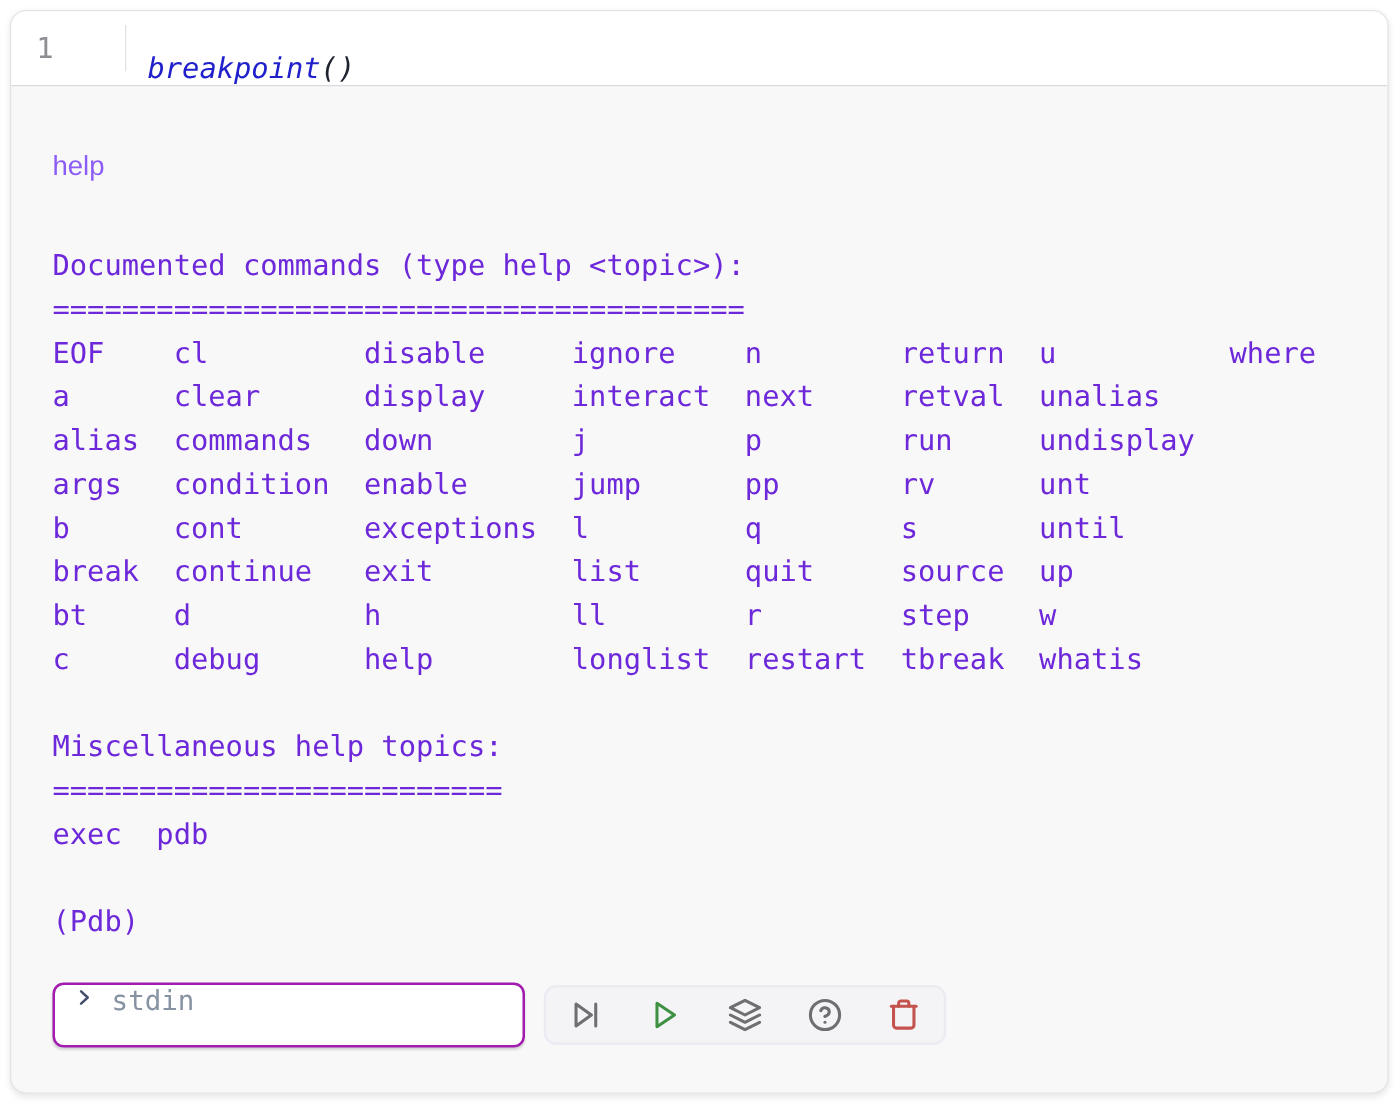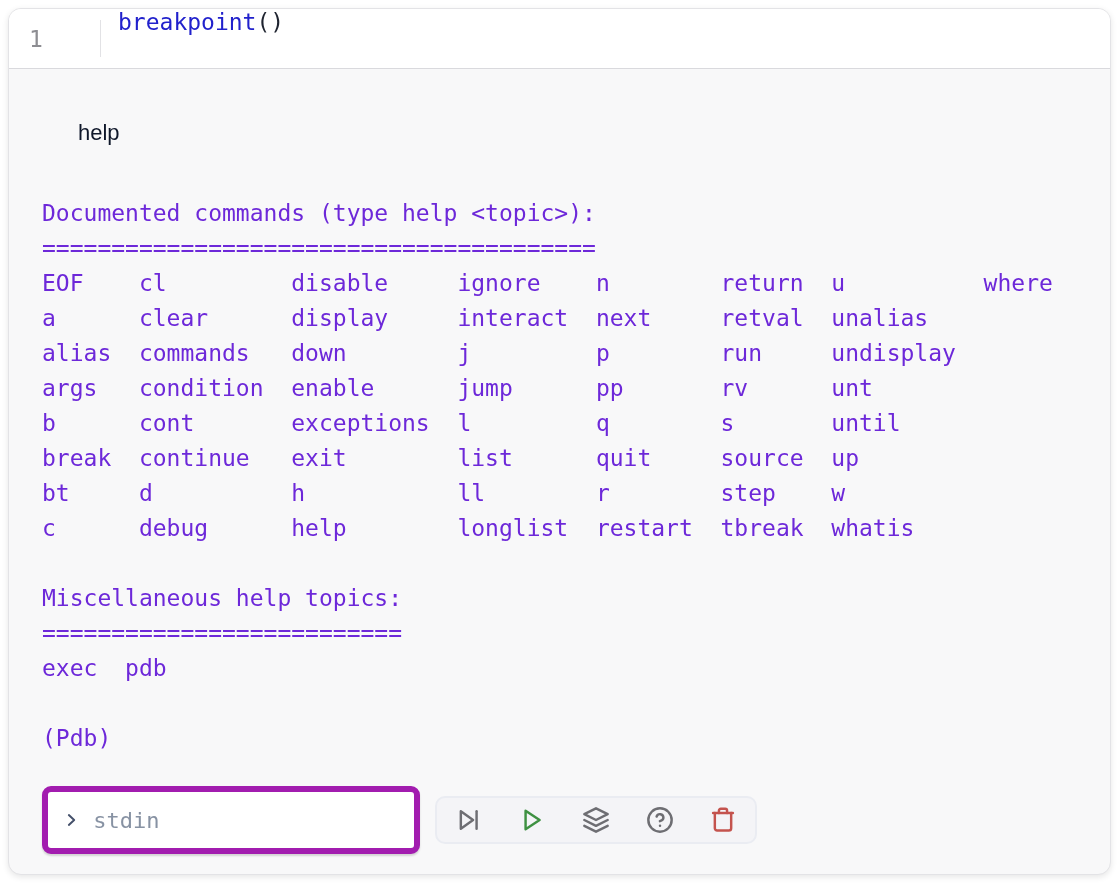--- a/index.html
+++ b/index.html
@@ -32,58 +32,58 @@
     display: flex; align-items: center;
     padding-left: 20px;
     border-right: 1px solid #e2e2e5;
     margin: 11px 0;
   }
   .lineno {
     font-size: 23px;
     color: #8d8d92;
   }
   .code-line {
-    display: flex; align-items: flex-start;
+    display: flex; align-items: flex-end;
     padding-left: 17px;
     font-size: 23px;
     flex: 1;
+    font-style: italic;
   }
   .tok-fn { color: #2121cc; }
   .tok-punct { color: #1f2430; }
   
   .output {
     padding: 50px 30px 0 33px;
   }
   .cmd-echo {
     font-family: "Liberation Sans", sans-serif;
     font-size: 22px;
     line-height: 28px;
-    color: #0f172a;
-    margin-left: 36px;
+    color: #8b5cf6;
   }
   .console {
     margin: 49px 0 0 0;
     font-family: "DejaVu Sans Mono", monospace;
     font-size: 23px;
     line-height: 35px;
     color: #6d28d9;
     white-space: pre;
   }
   
   .controls {
     display: flex; align-items: center;
     gap: 15px;
     margin-top: 30px;
   }
   .stdin-box {
-    width: 378px; height: 68px;
+    width: 378px; height: 52px;
     background: #ffffff;
-    border: 6px solid #a21caf;
+    border: 2px solid #a21caf;
     border-radius: 9px;
-    display: flex; align-items: center;
+    display: flex; align-items: flex-start;
     padding: 0 14px;
     gap: 11px;
     box-shadow: 0 2px 2px rgba(0,0,0,0.15);
   }
   .stdin-box input {
     border: none; outline: none;
     background: transparent;
     font-family: "DejaVu Sans Mono", monospace;
     font-size: 22px;
     color: #2b3445;

